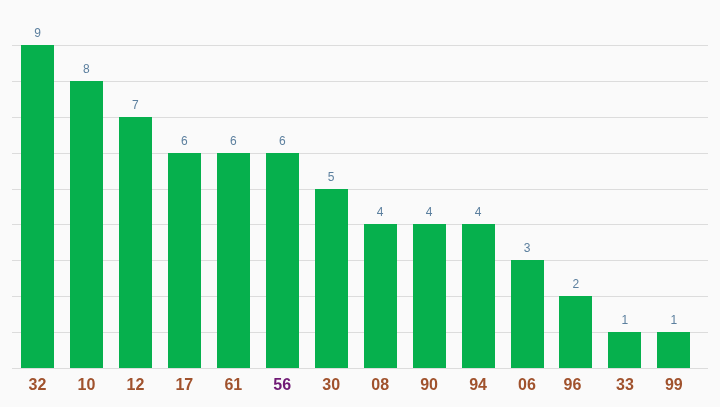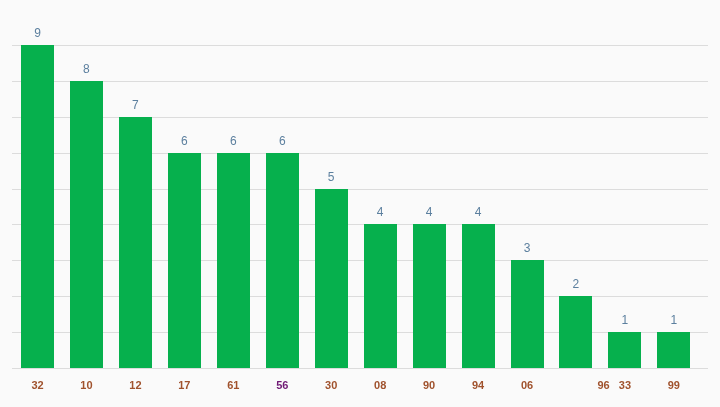--- a/index.html
+++ b/index.html
@@ -67,21 +67,21 @@
     left: 0;
     top: 368px;
     width: 720px;
     height: 39px;
   }
   .category-label {
     position: absolute;
     top: 10px;
     width: 35px;
     text-align: center;
-    font-size: 11px;
+    font-size: 16px;
     font-weight: bold;
     color: #a0522d;
     line-height: 14px;
   }
 </style>
 </head>
 <body>
 
 <div id="chart-root" style="background: rgb(250, 250, 250);">
 
@@ -162,18 +162,18 @@
       <div class="category-label" style="color: rgb(160, 82, 45); left: 68.95px;">10</div>
       <div class="category-label" style="color: rgb(160, 82, 45); left: 117.9px;">12</div>
       <div class="category-label" style="color: rgb(160, 82, 45); left: 166.85px;">17</div>
       <div class="category-label" style="color: rgb(160, 82, 45); left: 215.8px;">61</div>
       <div class="category-label" style="color: #701a75; left: 264.75px;">56</div>
       <div class="category-label" style="color: rgb(160, 82, 45); left: 313.7px;">30</div>
       <div class="category-label" style="color: rgb(160, 82, 45); left: 362.65px;">08</div>
       <div class="category-label" style="color: rgb(160, 82, 45); left: 411.6px;">90</div>
       <div class="category-label" style="color: rgb(160, 82, 45); left: 460.55px;">94</div>
       <div class="category-label" style="color: rgb(160, 82, 45); left: 509.5px; text-align: center;">06</div>
-      <div class="category-label" style="color: rgb(160, 82, 45); left: 586px;">96</div>
+      <div class="category-label" style="color: rgb(160, 82, 45); left: 555px;">96</div>
       <div class="category-label" style="color: rgb(160, 82, 45); left: 607.4px;">33</div>
       <div class="category-label" style="color: rgb(160, 82, 45); left: 656.35px;">99</div>
     </div>
 
 </div>
 
 </body></html>

